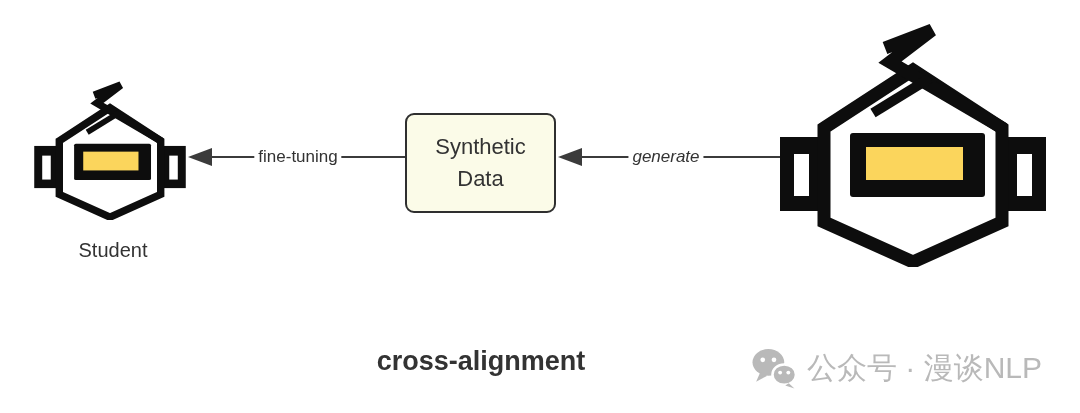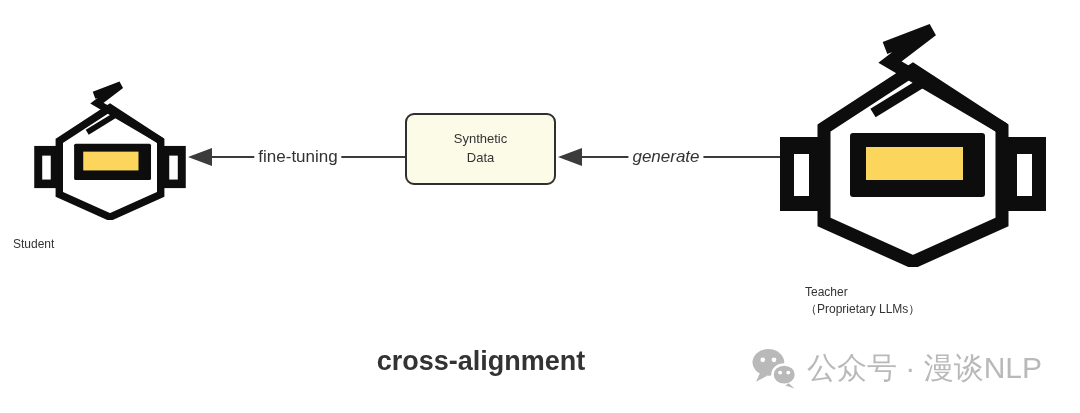--- a/index.html
+++ b/index.html
@@ -10,41 +10,42 @@
     height: 413px;
     background: #ffffff;
     overflow: hidden;
   }
   .robot { position: absolute; display: block; }
   .robot-small { left: 34px; top: 81px; width: 152px; height: 139px; }
   .robot-large { left: 780px; top: 23px; width: 266px; height: 244px; }
 
   .entity-label {
     position: absolute;
-    font-size: 12px;
+    text-align: center;
+    font-size: 20px;
     line-height: 1.45;
     color: var(--c-ink, #333);
     white-space: nowrap;
   }
   .student-label { left: 13px; top: 236px; width: 200px; }
   .teacher-label { left: 805px; top: 284px; width: 220px; }
 
   .synth-box {
     position: absolute;
     left: 405px; top: 113px;
-    width: 151px; height: 72px;
+    width: 151px; height: 100px;
     box-sizing: border-box;
     background: var(--c-box-fill, #FBFBE8);
     border: 2.5px solid var(--c-box-border, #2f2f2f);
     border-radius: 9px;
     display: flex;
     flex-direction: column;
     align-items: center;
     justify-content: center;
-    font-size: 13px;
+    font-size: 22px;
     line-height: 1.45;
     color: var(--c-ink, #333);
     text-align: right;
   }
 
   .arrow { position: absolute; height: 0; }
   .arrow-line {
     position: absolute;
     top: -1.25px;
     height: 2.5px;
@@ -125,24 +126,20 @@
   </svg>
 
   <svg class="robot robot-large" viewBox="0 0 266 244">
     <use href="#robot-shape"></use>
   </svg>
 
   <div class="entity-label student-label">
     <div>Student</div>
   </div>
 
-  <div class="entity-label teacher-label">
-    <div>Teacher</div>
-    <div>（Proprietary LLMs）</div>
-  </div>
 
   <div class="synth-box">
     <div>Synthetic</div>
     <div>Data</div>
   </div>
 
   <div class="arrow arrow-finetune">
     <div class="arrow-line" style="left:20px; right:0;"></div>
     <div class="arrow-head"></div>
     <span class="arrow-label" style="left:110px;">fine-tuning</span>

